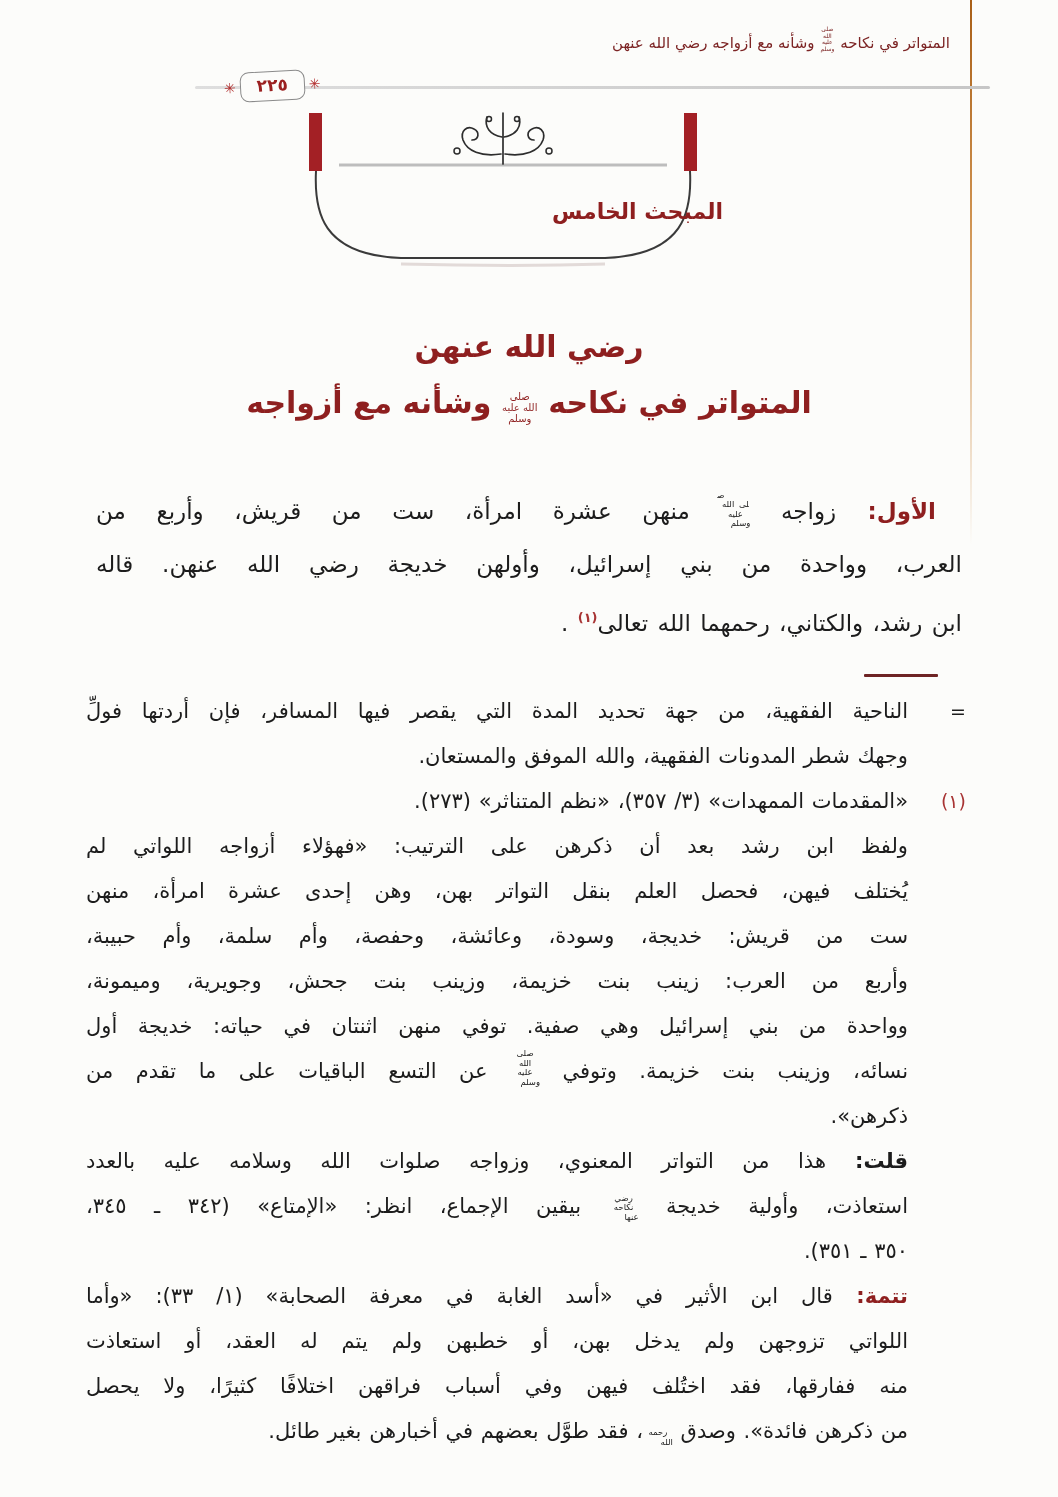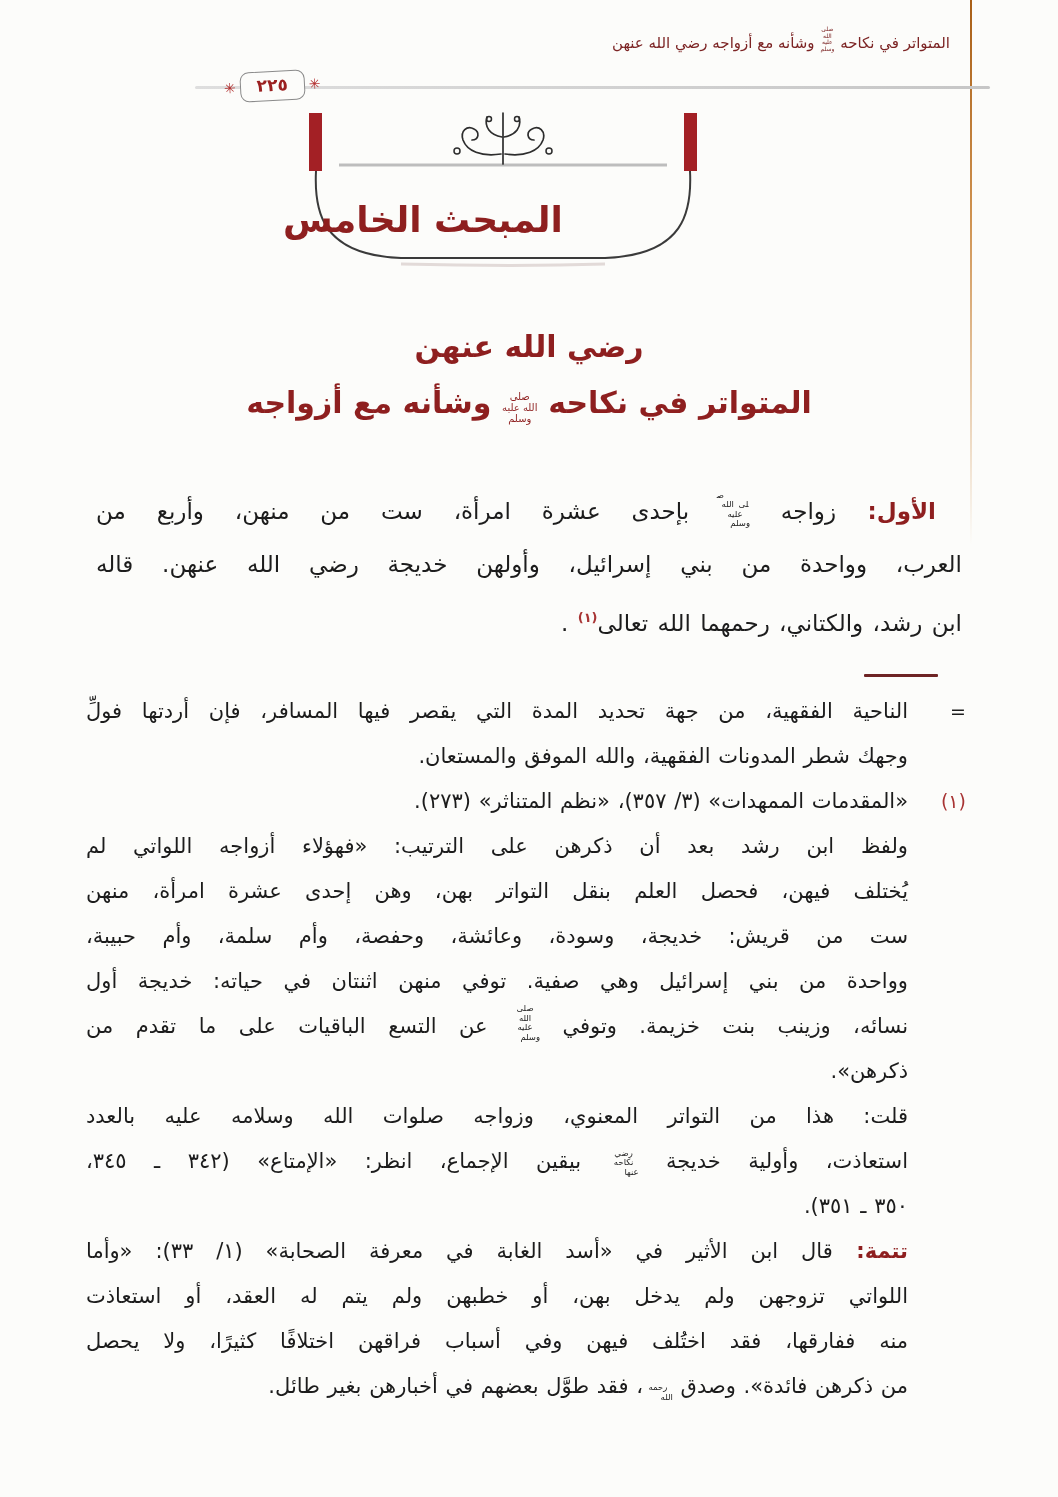--- a/index.html
+++ b/index.html
@@ -44,36 +44,36 @@
   
   .orn-wrap{position:relative; width:440px; height:196px; margin:2px auto 0; transform:translateX(-26px);}
   .orn-svg{position:absolute; top:0; left:0;}
   .orn-svg .bar{fill:var(--bar-red);}
   .orn-svg .inner-rule{stroke:#bdbdbd; stroke-width:3;}
   .orn-svg .frame{stroke:#3a3a3a; stroke-width:2; fill:none;}
   .orn-svg .frame-shadow{stroke:#e2dad8; stroke-width:3; fill:none;}
   .floral path,.floral line{stroke:#2d2d2d; stroke-width:1.7; fill:none; stroke-linecap:round;}
   .floral circle{fill:none; stroke:#2d2d2d; stroke-width:1.5;}
   .orn-title{
-    position:absolute; top:92px; left:0; width:100%; text-align:left;
-    font-size:36px; font-weight:700; color:var(--accent-red); letter-spacing:1px;
+    position:absolute; top:92px; left:0; width:100%; text-align:right;
+    font-size:22px; font-weight:700; color:var(--accent-red); letter-spacing:1px;
   }
   
   .main-title{margin-top:16px;}
   .main-title-line{
     text-align:center; font-size:30px; font-weight:700;
     color:var(--accent-red); line-height:56px;
   }
   .main-title .run-hon{font-size:10px; width:36px; vertical-align:-9px;}
   
   .t-line{text-align:justify; text-align-last:justify; position:relative;}
   .t-line.end{text-align-last:right;}
   .t-line.indent{text-indent:26px;}
   .run-red{color:var(--accent-red); font-weight:700;}
-  .run-bold{font-weight:400;}
+  .run-bold{font-weight:700;}
   .run-sup{color:var(--marker-red); font-size:13px; vertical-align:9px; font-weight:700;}
   .run-hon{
     display:inline-block; font-size:8.5px; line-height:1.12; width:30px;
     text-align:center; vertical-align:-7px; font-weight:400; word-break:break-word;
   }
   
   .body-block{margin:54px 96px 0 96px;}
   .body-block .t-line{font-size:23px; line-height:53px; word-spacing:2px;}
   
   .fn-sep{
@@ -128,34 +128,35 @@
     </svg>
     <div class="orn-title">المبحث الخامس</div>
   </div>
 
   <div class="main-title">
     <div class="main-title-line">رضي الله عنهن</div>
     <div class="main-title-line"><span>المتواتر في نكاحه </span><span class="run-hon">صلى الله عليه وسلم</span><span> وشأنه مع أزواجه</span></div>
   </div>
 
   <div class="body-block">
-      <div class="t-line indent"><span class="run-red">الأول: </span><span>زواجه </span><span class="run-hon">صلى الله عليه وسلم</span><span> بإحدى عشرة امرأة، ست من منهن، وأربع من</span></div>
+      <div class="t-line indent"><span class="run-red">الأول: </span><span>زواجه </span><span class="run-hon">صلى الله عليه وسلم</span><span> منهن عشرة امرأة، ست من قريش، وأربع من</span></div>
       <div class="t-line"><span>العرب، وواحدة من بني إسرائيل، وأولهن خديجة رضي الله عنهن. قاله</span></div>
       <div class="t-line end"><span>ابن رشد، والكتاني، رحمهما الله تعالى</span><span class="run-sup">(١)</span><span> .</span></div>
     </div>
 
   <div class="fn-sep"></div>
 
   <div class="footnotes">
       <div class="t-line fn"><span>الناحية الفقهية، من جهة تحديد المدة التي يقصر فيها المسافر، فإن أردتها فولِّ</span><span class="fn-marker">=</span></div>
       <div class="t-line end fn"><span>وجهك شطر المدونات الفقهية، والله الموفق والمستعان.</span></div>
       <div class="t-line end fn"><span>«المقدمات الممهدات» (٣/ ٣٥٧)، «نظم المتناثر» (٢٧٣).</span><span class="fn-marker red">(١)</span></div>
       <div class="t-line fn"><span>ولفظ ابن رشد بعد أن ذكرهن على الترتيب: «فهؤلاء أزواجه اللواتي لم</span></div>
       <div class="t-line fn"><span>يُختلف فيهن، فحصل العلم بنقل التواتر بهن، وهن إحدى عشرة امرأة، منهن</span></div>
       <div class="t-line fn"><span>ست من قريش: خديجة، وسودة، وعائشة، وحفصة، وأم سلمة، وأم حبيبة،</span></div>
+      <div class="t-line fn"><span>وأربع من العرب: زينب بنت خزيمة، وزينب بنت جحش، وجويرية، وميمونة،</span></div>
       <div class="t-line fn"><span>وواحدة من بني إسرائيل وهي صفية. توفي منهن اثنتان في حياته: خديجة أول</span></div>
       <div class="t-line fn"><span>نسائه، وزينب بنت خزيمة. وتوفي </span><span class="run-hon">صلى الله عليه وسلم</span><span> عن التسع الباقيات على ما تقدم من</span></div>
       <div class="t-line end fn"><span>ذكرهن».</span></div>
       <div class="t-line fn"><span class="run-bold">قلت: </span><span>هذا من التواتر المعنوي، وزواجه صلوات الله وسلامه عليه بالعدد</span></div>
       <div class="t-line fn"><span>استعاذت، وأولية خديجة </span><span class="run-hon">رضي نكاحه عنها</span><span> بيقين الإجماع، انظر: «الإمتاع» (٣٤٢ ـ ٣٤٥،</span></div>
       <div class="t-line end fn"><span>٣٥٠ ـ ٣٥١).</span></div>
       <div class="t-line fn"><span class="run-red">تتمة: </span><span>قال ابن الأثير في «أسد الغابة في معرفة الصحابة» (١/ ٣٣): «وأما</span></div>
       <div class="t-line fn"><span>اللواتي تزوجهن ولم يدخل بهن، أو خطبهن ولم يتم له العقد، أو استعاذت</span></div>
       <div class="t-line fn"><span>منه ففارقها، فقد اختُلف فيهن وفي أسباب فراقهن اختلافًا كثيرًا، ولا يحصل</span></div>
       <div class="t-line end fn"><span>من ذكرهن فائدة». وصدق </span><span class="run-hon">رحمه الله</span><span>، فقد طوَّل بعضهم في أخبارهن بغير طائل.</span></div>

